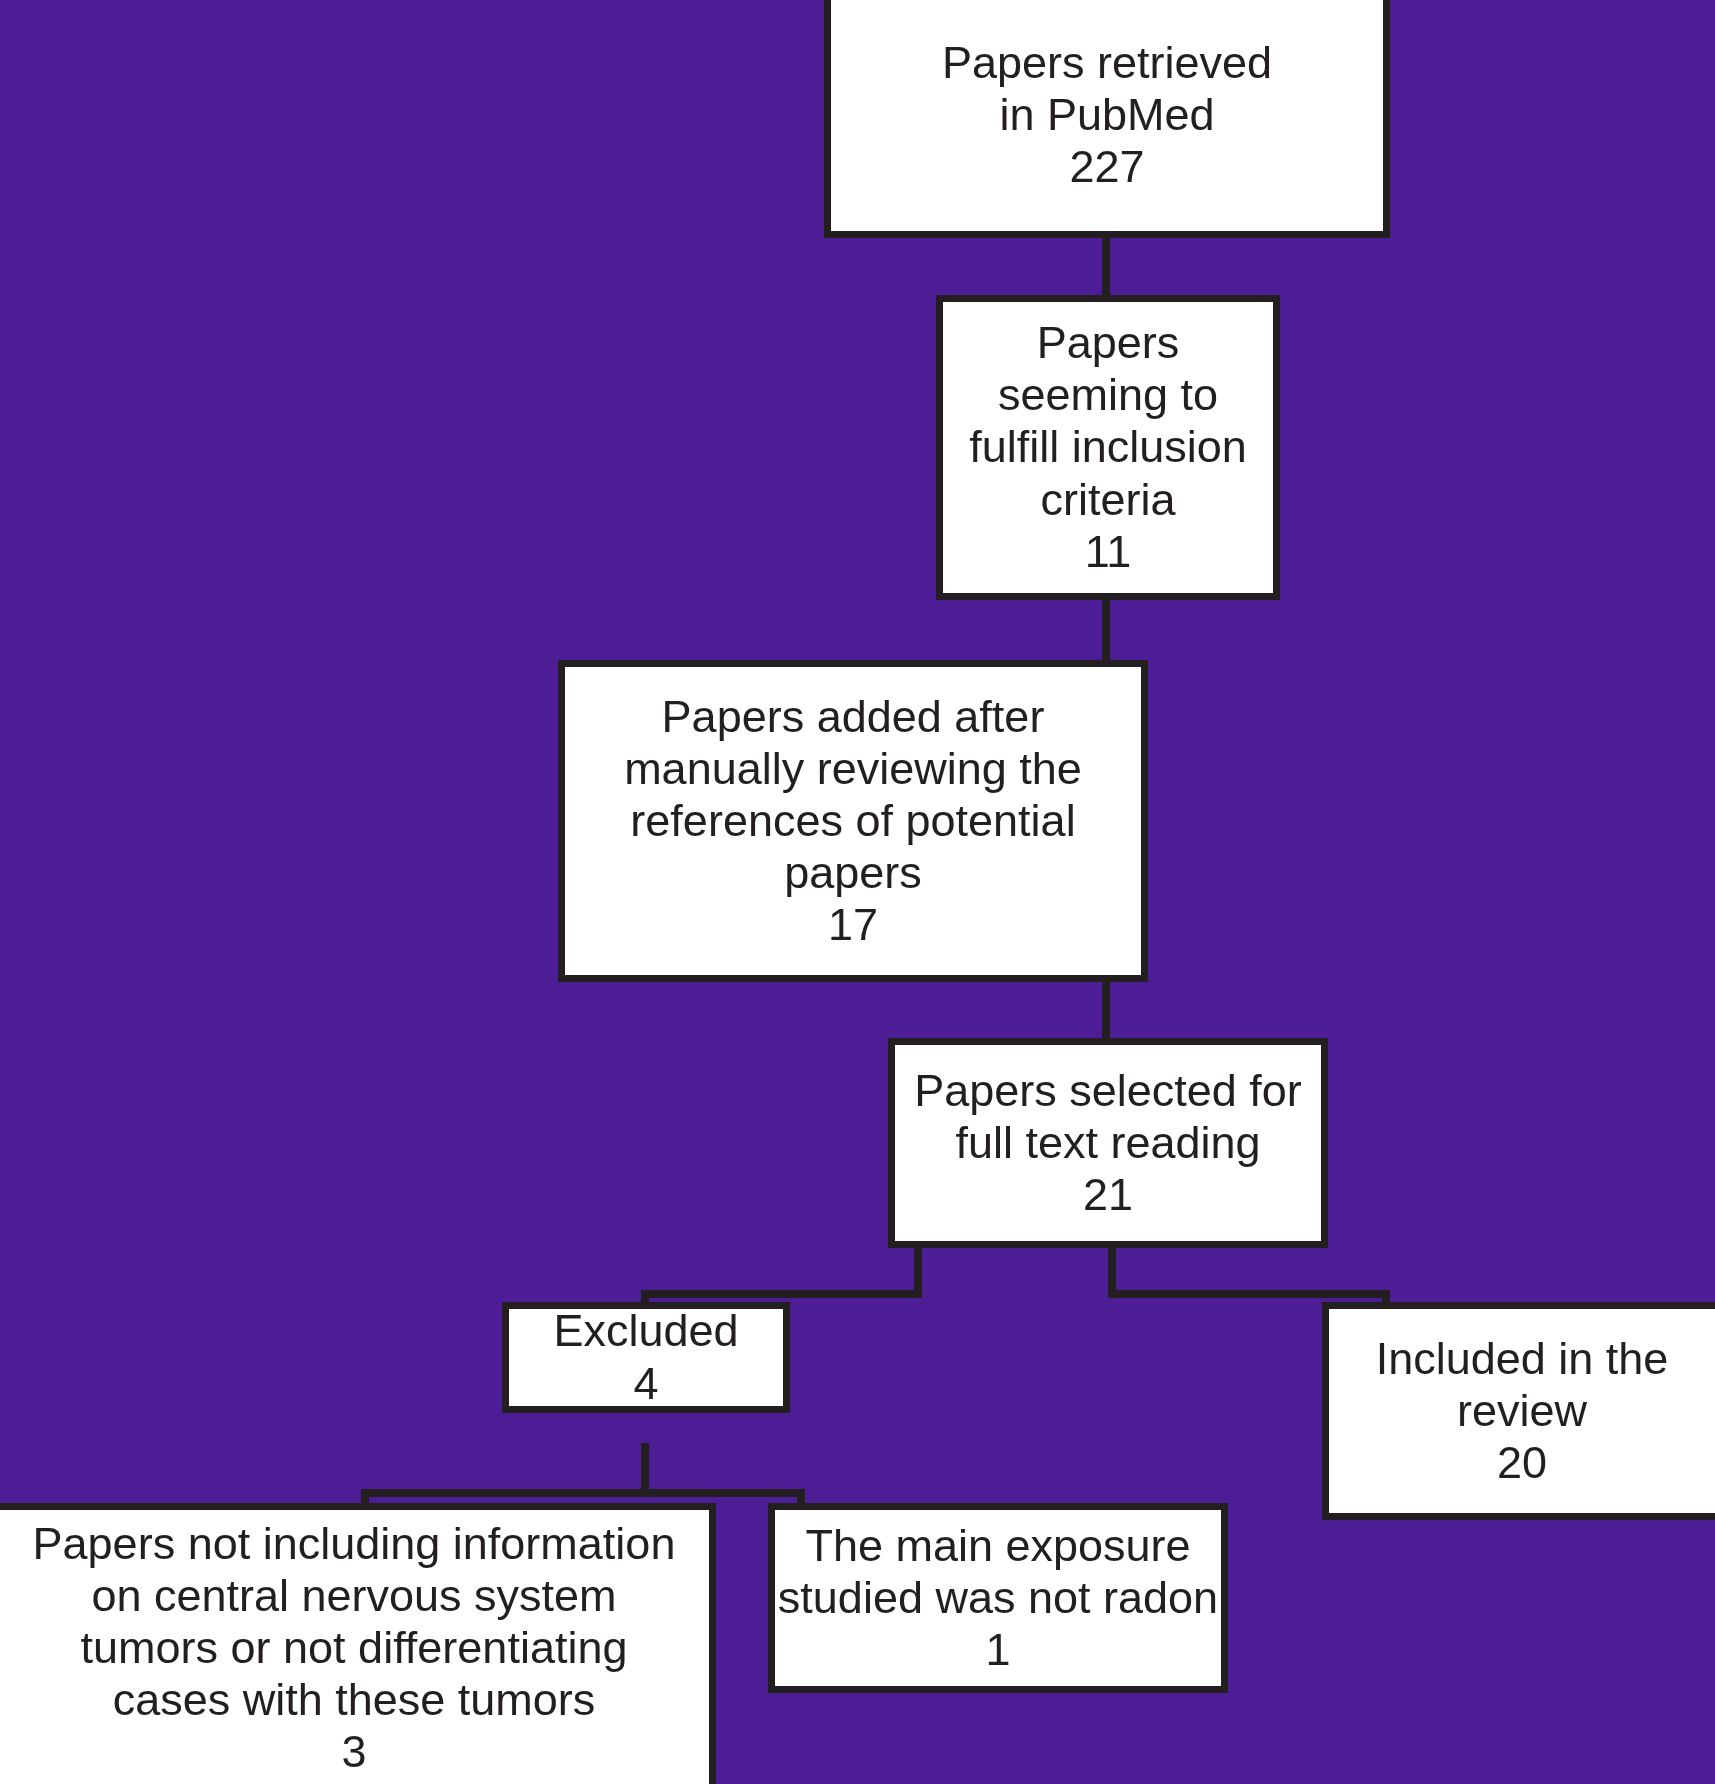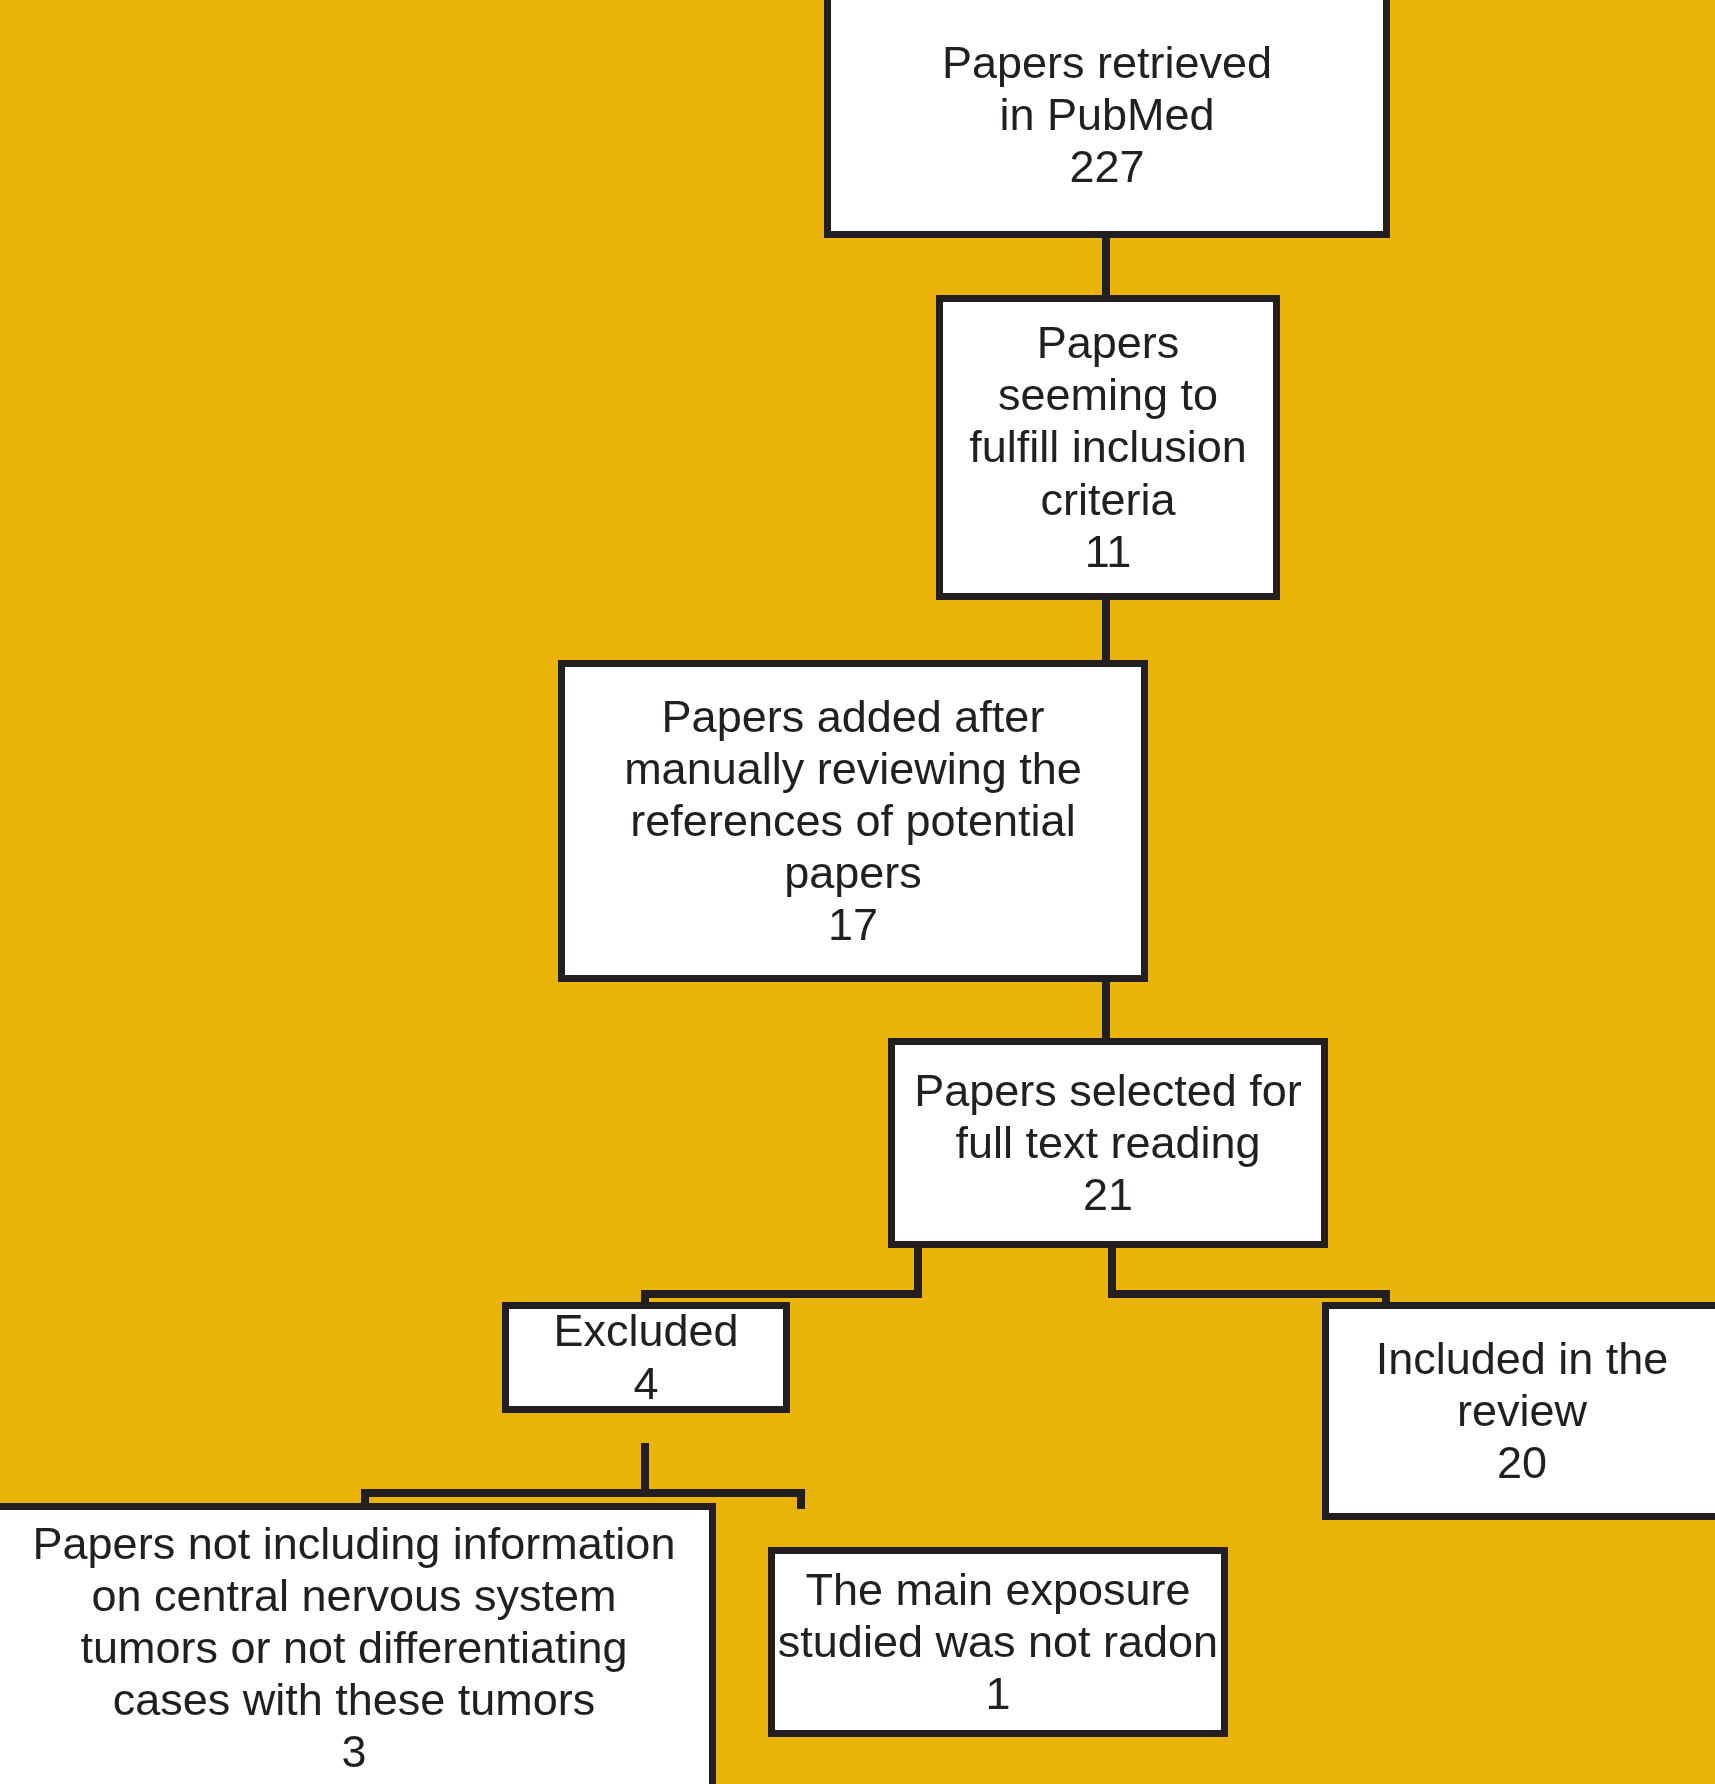--- a/index.html
+++ b/index.html
@@ -7,21 +7,21 @@
     padding: 0;
     background: #ffffff;
   }
   body {
     font-family: "Liberation Sans", sans-serif;
   }
   #flow-root {
     position: relative;
     width: 1715px;
     height: 1784px;
-    background: #eab308;
+    background: #4c1d95;
     overflow: hidden;
   }
   .node {
     position: absolute;
     box-sizing: border-box;
     border: 7px solid #231f20;
     background: #ffffff;
     display: flex;
     flex-direction: column;
     align-items: center;
@@ -46,21 +46,21 @@
   }
 
   
   #node-retrieved   { left: 824px;  top: -8px;    width: 566px;  height: 246px; }
   #node-seeming     { left: 936px;  top: 295px;   width: 344px;  height: 305px; }
   #node-added       { left: 558px;  top: 660px;   width: 590px;  height: 322px; }
   #node-selected    { left: 888px;  top: 1038px;  width: 440px;  height: 210px; }
   #node-excluded    { left: 502px;  top: 1302px;  width: 288px;  height: 111px; }
   #node-included    { left: 1322px; top: 1302px;  width: 400px;  height: 218px; }
   #node-no-cns      { left: -8px;   top: 1503px;  width: 724px;  height: 290px; }
-  #node-not-radon   { left: 768px;  top: 1503px;  width: 460px;  height: 190px; margin-top: 44px; }
+  #node-not-radon   { left: 768px;  top: 1503px;  width: 460px;  height: 190px; }
 
   #node-retrieved { font-size: 45px; }
   #node-seeming   { font-size: 45px; }
   #node-added     { font-size: 45px; }
   #node-selected  { font-size: 45px; }
   #node-excluded  { font-size: 45px; }
   #node-included  { font-size: 45px; }
   #node-no-cns    { font-size: 45px; }
   #node-not-radon { font-size: 45px; }
 

